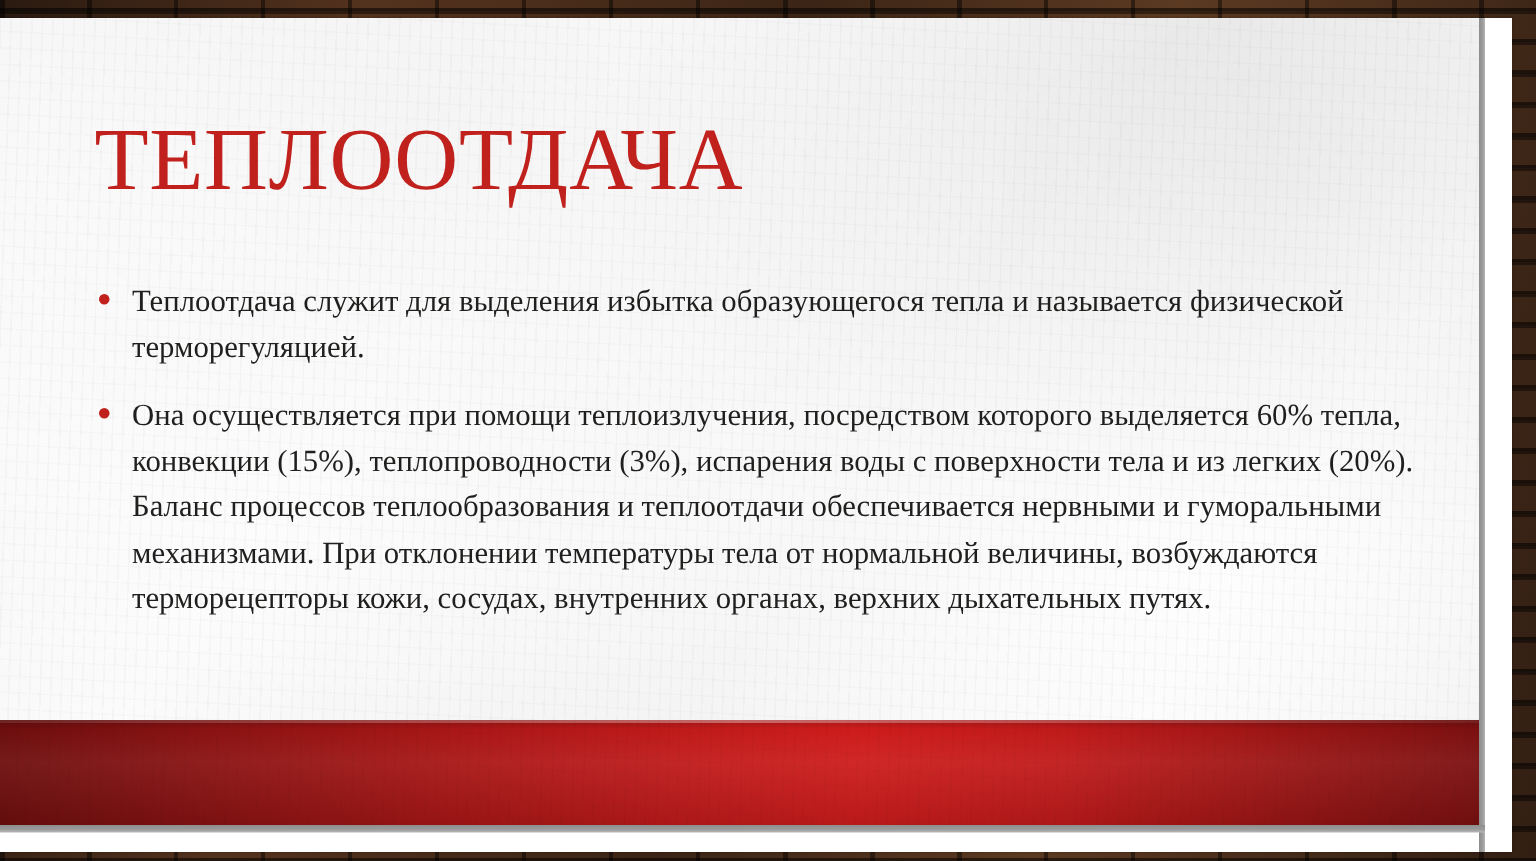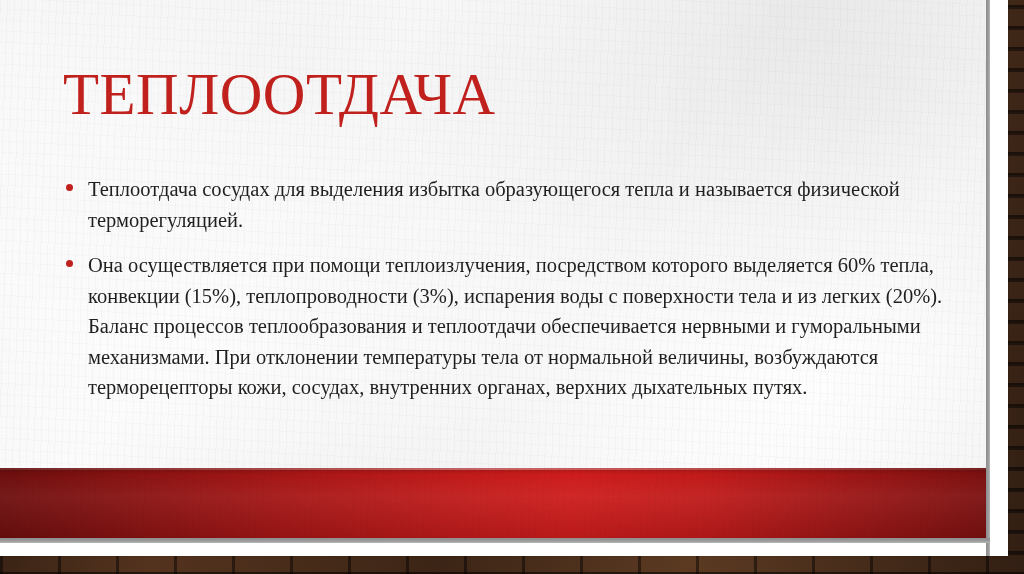--- a/index.html
+++ b/index.html
@@ -36,21 +36,21 @@
       radial-gradient(circle at 93% 35%, rgba(196,186,170,0.35) 0 6px, rgba(196,186,170,0) 10px),
       radial-gradient(circle at 97% 62%, rgba(180,168,152,0.30) 0 5px, rgba(180,168,152,0) 9px),
       linear-gradient(100deg, #2a1a10 0%, #54331e 22%, #3c2516 48%, #5c3a22 70%, #321f13 100%);
     background-blend-mode: multiply, multiply, normal, normal, normal, normal, normal, normal, normal;
   }
 
   
   #slide-frame {
     position: absolute;
     left: 0;
-    top: 0;
+    top: 12px;
     width: 1008px;
     height: 556px;
     background: #ffffff;
     box-shadow: 0 0 2px rgba(0,0,0,0.25);
   }
   
   #slide-edge-right {
     position: absolute;
     left: 986px;
     top: 0;
@@ -175,21 +175,21 @@
   <div id="slide-frame">
 
     <div id="slide">
 
       <h1 id="title">ТЕПЛООТДАЧА</h1>
 
       <div id="body">
 
         <p class="bullet-row">
           <span class="bullet-dot"></span>
-          <span class="bullet-text">Теплоотдача сосудах для выделения избытка образующегося тепла и называется физической терморегуляцией.</span>
+          <span class="bullet-text">Теплоотдача служит для выделения избытка образующегося тепла и называется физической терморегуляцией.</span>
         </p>
 
         <p class="bullet-row">
           <span class="bullet-dot"></span>
           <span class="bullet-text">Она осуществляется при помощи теплоизлучения, посредством которого выделяется 60% тепла, конвекции (15%), теплопроводности (3%), испарения воды с поверхности тела и из легких (20%). Баланс процессов теплообразования и теплоотдачи обеспечивается нервными и гуморальными механизмами. При отклонении температуры тела от нормальной величины, возбуждаются терморецепторы кожи, сосудах, внутренних органах, верхних дыхательных путях.</span>
         </p>
 
       </div>
 
       <div id="red-band">

